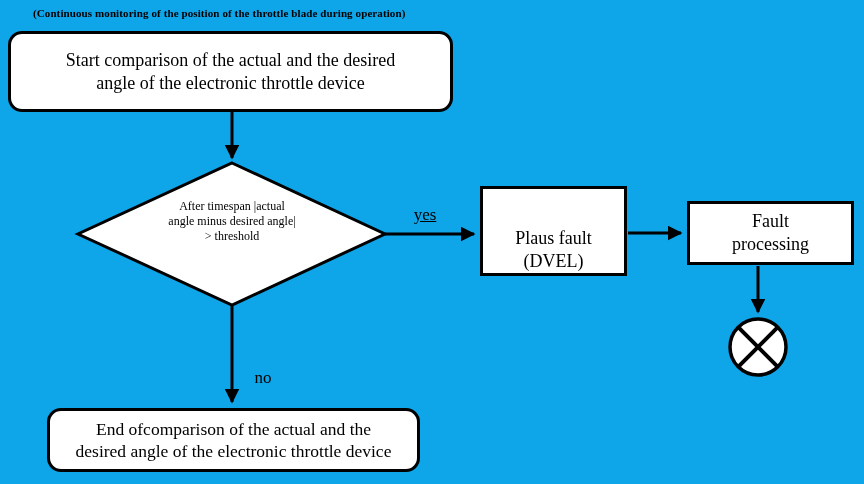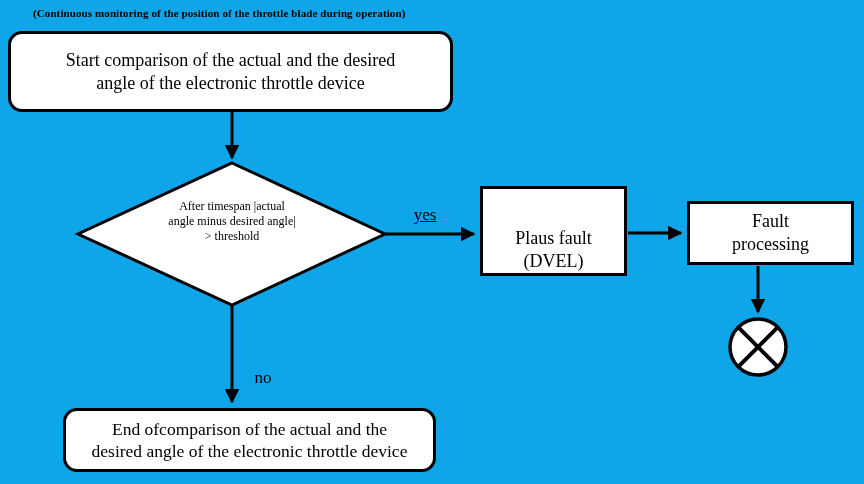--- a/index.html
+++ b/index.html
@@ -26,21 +26,21 @@
     border: 3px solid #000;
     background: #fff;
     display: flex;
     align-items: center;
     justify-content: center;
     text-align: center;
     line-height: 1.27;
   }
   .rounded { border-radius: 14px; }
   #node-start   { left: 8px;   top: 31px;  width: 445px; height: 81px; font-size: 18px; }
-  #node-end     { left: 47px;  top: 408px; width: 373px; height: 64px; font-size: 17.5px; margin-left: 16px; }
+  #node-end     { left: 47px;  top: 408px; width: 373px; height: 64px; font-size: 17.5px; }
   #node-plaus   { left: 480px; top: 186px; width: 147px; height: 90px; font-size: 18px;
                   align-items: flex-end; padding-top: 22px; }
   #node-fault   { left: 687px; top: 201px; width: 167px; height: 64px; font-size: 18px; }
   .decision-text {
     position: absolute;
     left: 110px; top: 199px; width: 244px;
     text-align: center;
     font-size: 12px;
     line-height: 1.27;
   }

